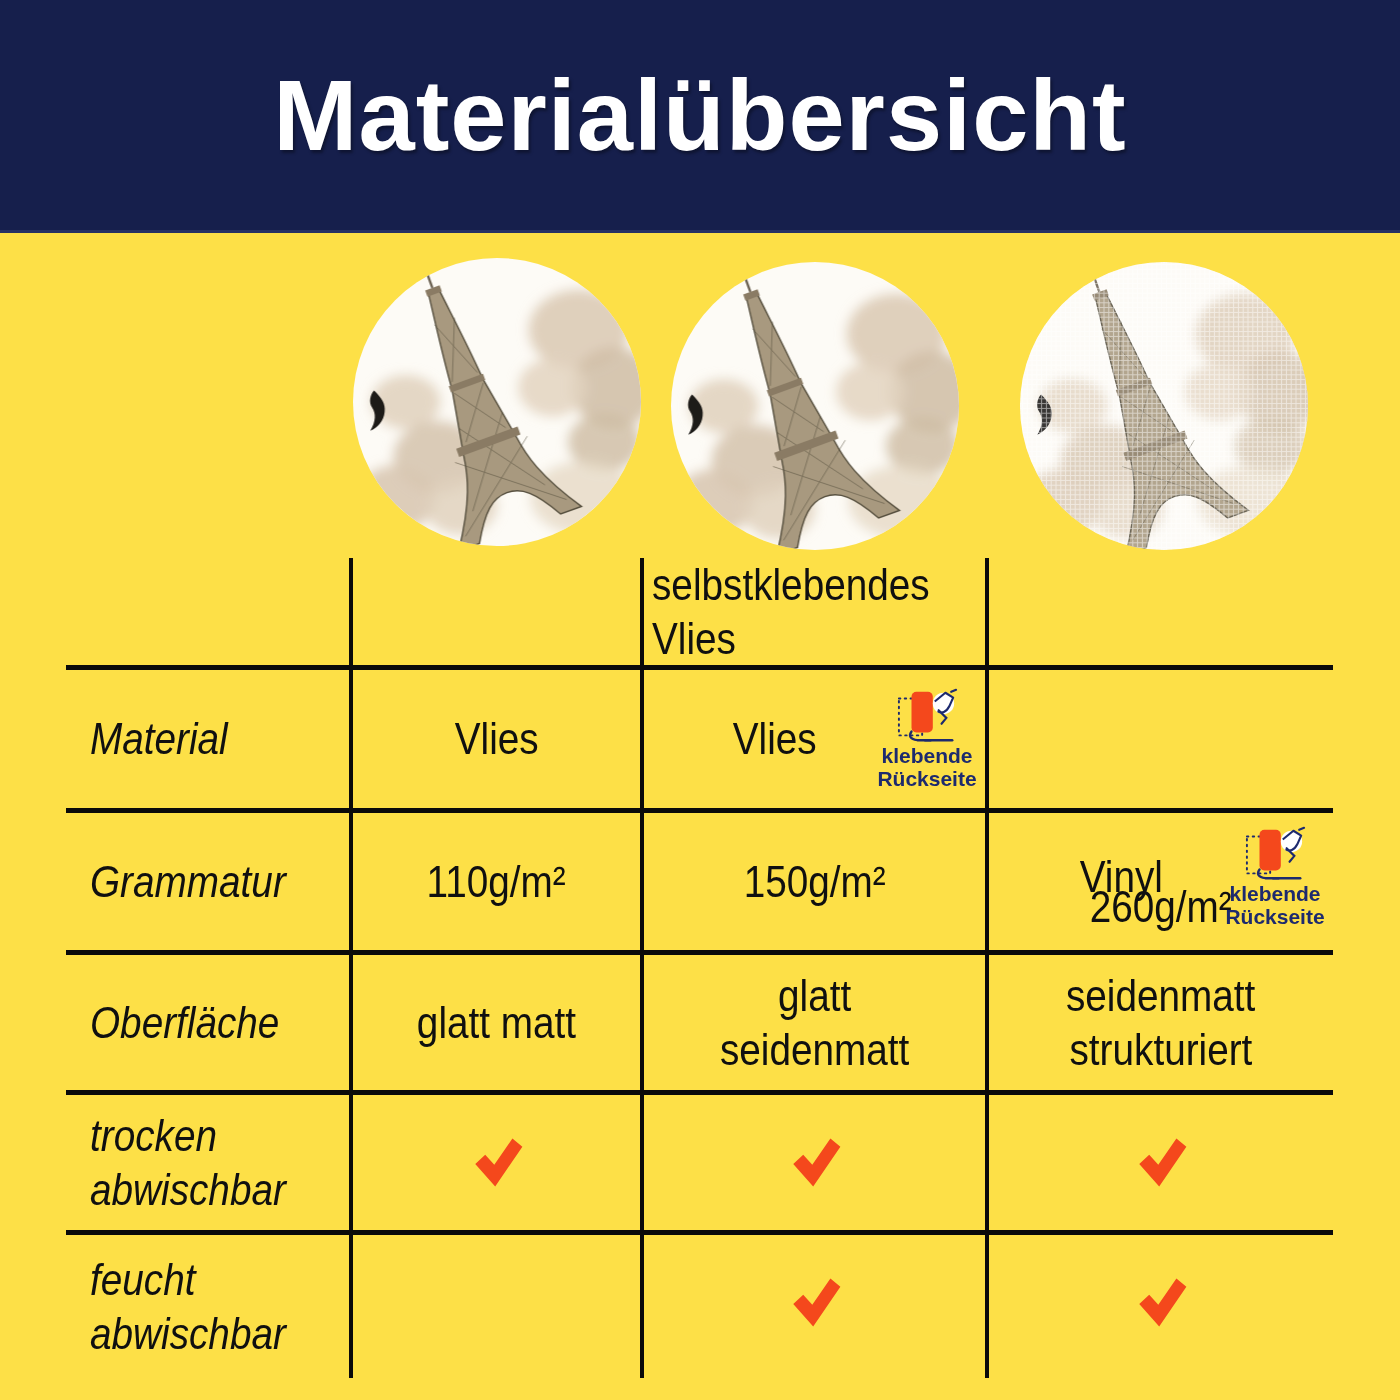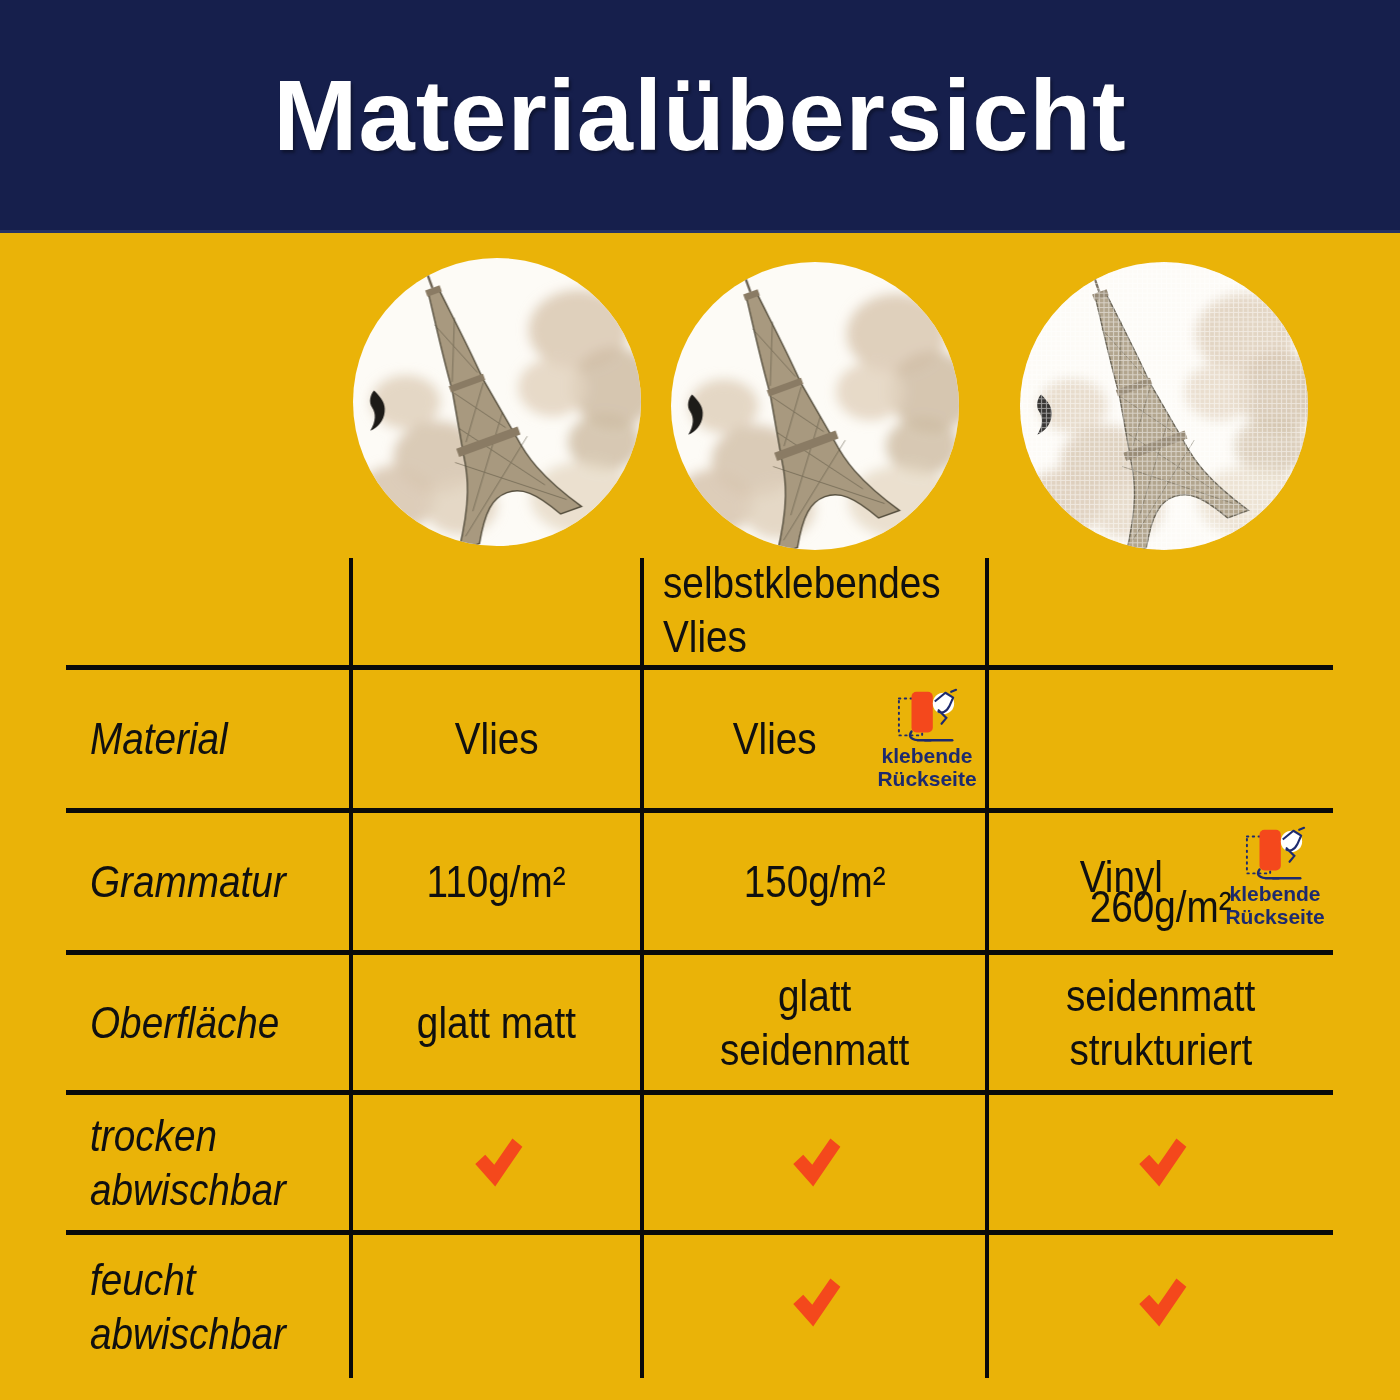--- a/index.html
+++ b/index.html
@@ -1,35 +1,35 @@
 <!DOCTYPE html>
 <html><head>
 <meta charset="utf-8">
 <style>
   html,body{margin:0;padding:0;background:#ffffff;}
-  #page{position:relative;width:1400px;height:1400px;background:#eab308;overflow:hidden;
+  #page{position:relative;width:1400px;height:1400px;background:#fde047;overflow:hidden;
         font-family:"Liberation Sans",sans-serif;color:#101010;}
 
   
   .banner{position:absolute;left:0;top:0;width:1400px;height:230px;background:#161F4C;
           border-bottom:3px solid #273264;display:flex;align-items:center;justify-content:center;}
   .banner h1{margin:0;color:#ffffff;font-size:101px;font-weight:700;letter-spacing:1px;
              text-shadow:2px 3px 3px rgba(0,0,0,0.35);}
 
   
   .circle-img{position:absolute;width:288px;height:288px;}
 
   
   .hline{position:absolute;left:66px;width:1267px;height:5px;background:#0a0a0a;}
   .vline{position:absolute;top:558px;width:4px;height:820px;background:#0a0a0a;}
 
   
   .cell{position:absolute;display:flex;align-items:center;justify-content:center;
         font-size:44px;line-height:54px;white-space:nowrap;}
-  .cell.left{justify-content:flex-start;margin-left:11px;}
+  .cell.left{justify-content:center;}
   .col-head{flex-direction:column;align-items:center;}
   .col-head.left{align-items:flex-start;}
   .stack{display:flex;flex-direction:column;align-items:center;}
   .cond{display:inline-block;transform:scaleX(0.88);transform-origin:center center;}
   .cond-l{display:inline-block;transform:scaleX(0.88);transform-origin:left center;}
   .rowlab{position:absolute;left:66px;width:285px;padding-left:24px;box-sizing:border-box;
           display:flex;flex-direction:column;justify-content:center;align-items:flex-start;
           font-size:44px;line-height:54px;white-space:nowrap;font-style:italic;}
 
   

